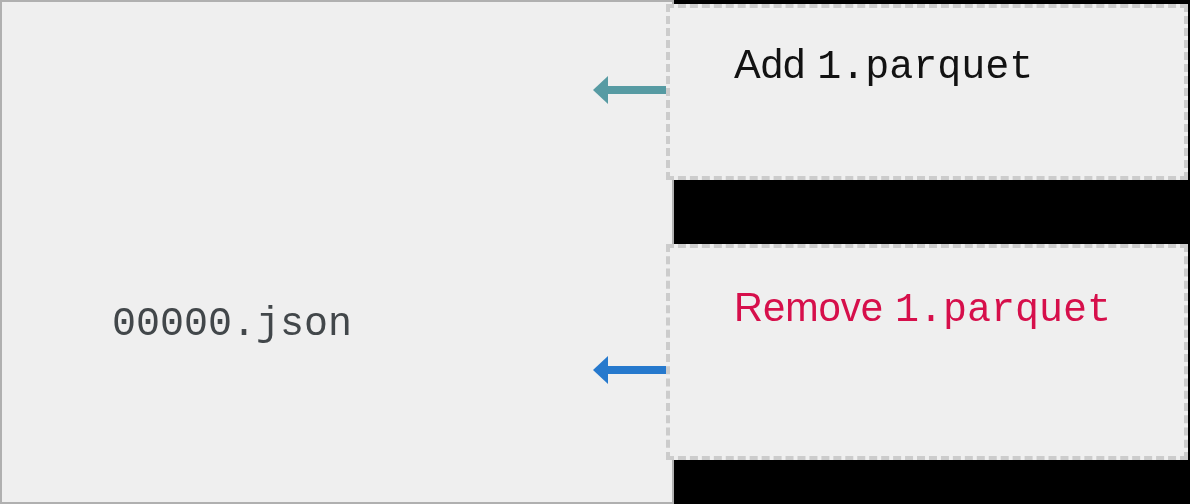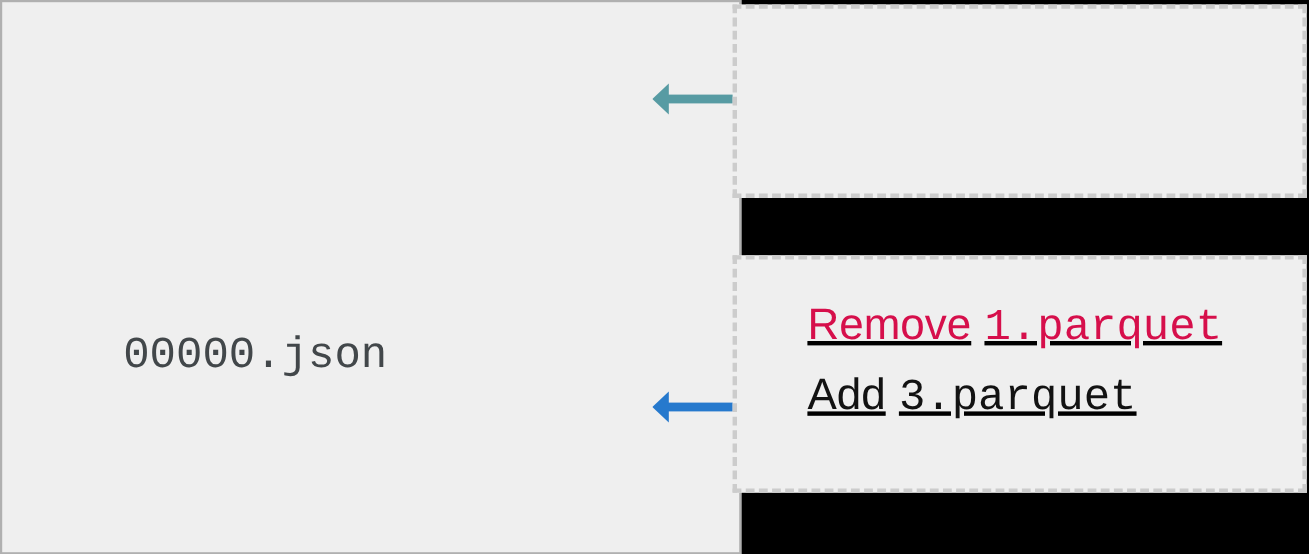--- a/index.html
+++ b/index.html
@@ -34,21 +34,21 @@
   
   .commit-box {
     position: absolute;
     left: 666px;
     width: 522px;
     box-sizing: border-box;
     background: var(--box-fill, #efefef);
     border: 4px dashed var(--dashed-border, #cccccc);
   }
   .commit-box.commit1 { top: 4px;   height: 176px; }
-  .commit-box.commit2 { top: 232px; height: 216px; text-decoration: underline; }
+  .commit-box.commit2 { top: 244px; height: 216px; }
 
   .commit1 .actions { padding: 26px 0 0 64px; line-height: 60px; }
   .commit2 .actions { padding: 29px 0 0 64px; line-height: 61px; }
 
   .action-line { font-size: 40px; white-space: nowrap; }
   .action-line .verb {
     font-family: "Liberation Sans", sans-serif;
     margin-right: 12px;
   }
   .action-line .file {
@@ -82,27 +82,27 @@
     <polygon class="head" points="0,15 15,1 15,29"></polygon>
   </svg>
 
   <svg class="arrow arrow-commit2" width="75" height="30" viewBox="0 0 75 30">
     <rect class="shaft" x="13" y="11" width="62" height="8"></rect>
     <polygon class="head" points="0,15 15,1 15,29"></polygon>
   </svg>
 
   <div class="commit-box commit1">
     <div class="actions">
+      <div class="action-line add">
+        <span class="verb">Add</span><span class="file">1.parquet</span>
+      </div>
     </div>
   </div>
 
   <div class="commit-box commit2">
     <div class="actions">
       <div class="action-line remove">
         <span class="verb">Remove</span><span class="file">1.parquet</span>
       </div>
-      <div class="action-line add">
-        <span class="verb">Add</span><span class="file">3.parquet</span>
-      </div>
     </div>
   </div>
 
 </div>
 
 </body></html>

